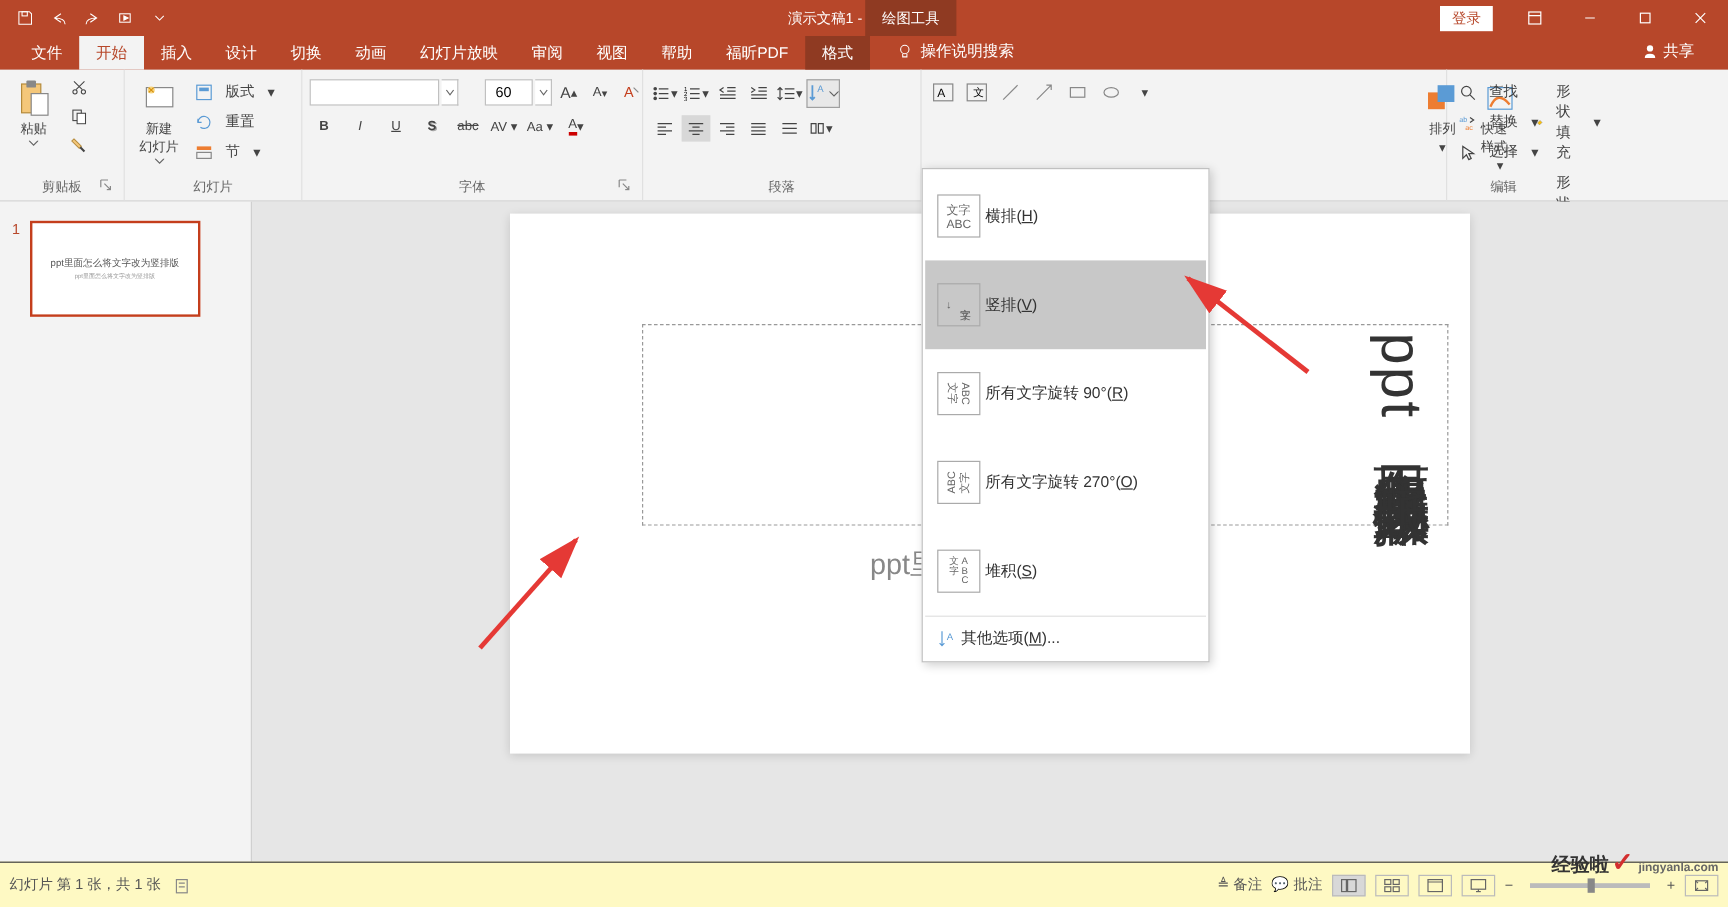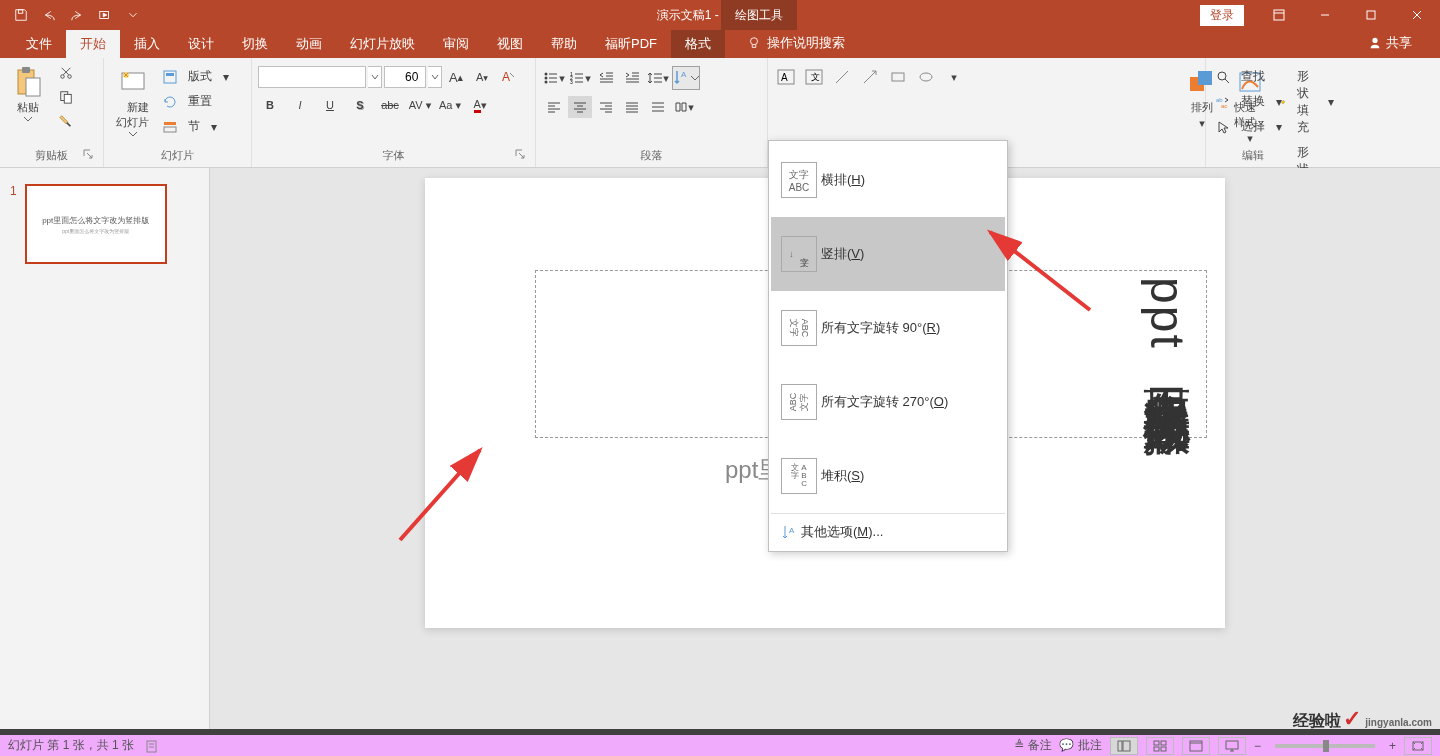--- a/index.html
+++ b/index.html
@@ -33,21 +33,21 @@
 .rgroup-body { flex: 1; display: flex; align-items: flex-start; gap: 4px; }
 .rgroup-label { text-align: center; font-size: 11px; color: #666; padding: 2px 0; position: relative; }
 .rgroup-launcher { position: absolute; right: 2px; bottom: 2px; width: 14px; height: 14px; }
 .rgroup-launcher svg { width: 10px; height: 10px; stroke: #888; fill: none; }
 .big-btn { display: flex; flex-direction: column; align-items: center; justify-content: center; padding: 4px 6px; font-size: 11px; color: #444; cursor: pointer; gap: 2px; }
 .big-btn .icon-box { width: 32px; height: 32px; display: flex; align-items: center; justify-content: center; }
 .small-btn { width: 24px; height: 22px; display: flex; align-items: center; justify-content: center; cursor: pointer; font-size: 11px; color: #444; }
 .vstack { display: flex; flex-direction: column; gap: 2px; }
 .hstack { display: flex; align-items: center; gap: 2px; }
 .font-name { width: 108px; height: 22px; border: 1px solid #c0c0c0; background: #fff; font-size: 12px; padding: 0 4px; display: flex; align-items: center; }
-.font-size { width: 40px; height: 22px; border: 1px solid #c0c0c0; background: #fff; font-size: 12px; padding: 0 20px; display: flex; align-items: center; }
+.font-size { width: 40px; height: 22px; border: 1px solid #c0c0c0; background: #fff; font-size: 12px; padding: 0 8px; display: flex; align-items: center; margin-left: 20px; }
 .dropdown-arrow { width: 14px; height: 22px; border: 1px solid #c0c0c0; border-left: none; background: #fff; display: flex; align-items: center; justify-content: center; }
 .dropdown-arrow svg { width: 8px; height: 8px; }
 .row-item { display: flex; align-items: center; gap: 11px; font-size: 12px; color: #444; padding: 2px 4px; cursor: pointer; }
 .row-item svg { width: 14px; height: 14px; }
 .text-dir-btn { width: 28px; height: 24px; border: 1px solid #a0a0a0; background: #e8e8e8; display: flex; align-items: center; justify-content: center; }
 
 .collapse-btn { position: absolute; right: 6px; bottom: 4px; width: 18px; height: 18px; }
 
 
 .work-area { display: flex; height: calc(756px - 30px - 28px - 110px - 22px); }
@@ -69,21 +69,21 @@
 .dd-item.hovered { background: #c8c8c8; }
 .dd-item.separator { border-top: 1px solid #e0e0e0; }
 .dd-item.short { height: 36px; padding: 6px 10px; }
 .dd-icon { width: 36px; height: 36px; border: 1px solid #aaa; display: flex; align-items: center; justify-content: center; font-size: 10px; color: #666; flex-direction: column; }
 .dd-item u { text-decoration: underline; }
 
 
 .arrow { position: absolute; z-index: 200; pointer-events: none; }
 
 
-.status-bar { position: absolute; bottom: 0; left: 0; right: 0; height: 27px; background: #f0abfc; border-top: 6px solid #404040; display: flex; align-items: center; font-size: 12px; color: #555; padding: 0 8px; gap: 12px; }
+.status-bar { position: absolute; bottom: 0; left: 0; right: 0; height: 38px; background: #fef9c3; border-top: 1px solid #404040; display: flex; align-items: center; font-size: 12px; color: #555; padding: 0 8px; gap: 12px; }
 .status-right { margin-left: auto; display: flex; align-items: center; gap: 8px; }
 .view-btn { width: 28px; height: 18px; border: 1px solid #bbb; display: flex; align-items: center; justify-content: center; cursor: pointer; }
 .view-btn.active { background: #d8d8d8; }
 .zoom-slider { width: 100px; height: 4px; background: #bbb; position: relative; margin: 0 6px; }
 .zoom-thumb { position: absolute; left: 48px; top: -4px; width: 6px; height: 12px; background: #888; }
 
 
 .watermark { position: absolute; right: 8px; bottom: 24px; font-size: 16px; font-weight: bold; color: #333; z-index: 300; display: flex; align-items: baseline; }
 .watermark .red { color: #d32f2f; font-size: 22px; margin-left: 2px; }
 .watermark .sub { font-size: 10px; color: #666; margin-left: 4px; }
@@ -227,21 +227,21 @@
   <div class="rgroup" style="width:148px">
     <div class="rgroup-body">
       <div class="big-btn">
         <div class="icon-box">
             <svg width="30" height="30" viewBox="0 0 30 30">
               <rect x="4" y="6" width="22" height="16" fill="#fff" stroke="#888"></rect>
               <circle cx="8" cy="8" r="3" fill="#f8d57e"></circle>
               <path d="M6 6 L10 10 M10 6 L6 10" stroke="#d48f0e"></path>
             </svg>
           </div>
-        <span style="white-space:pre-line;text-align:right">新建
+        <span style="white-space:pre-line;text-align:center">新建
 幻灯片</span>
         <svg width="8" height="5" viewBox="0 0 8 5">
             <path d="M0 0 L4 4 L8 0" fill="none" stroke="#666"></path>
           </svg>
       </div>
       <div class="vstack" style="gap:4px;padding-top:4px">
         <div class="row-item"><svg viewBox="0 0 14 14">
               <rect x="1" y="1" width="12" height="12" fill="none" stroke="#5b9bd5"></rect>
               <rect x="3" y="3" width="8" height="3" fill="#5b9bd5"></rect>
             </svg><span>版式</span> ▾</div>

